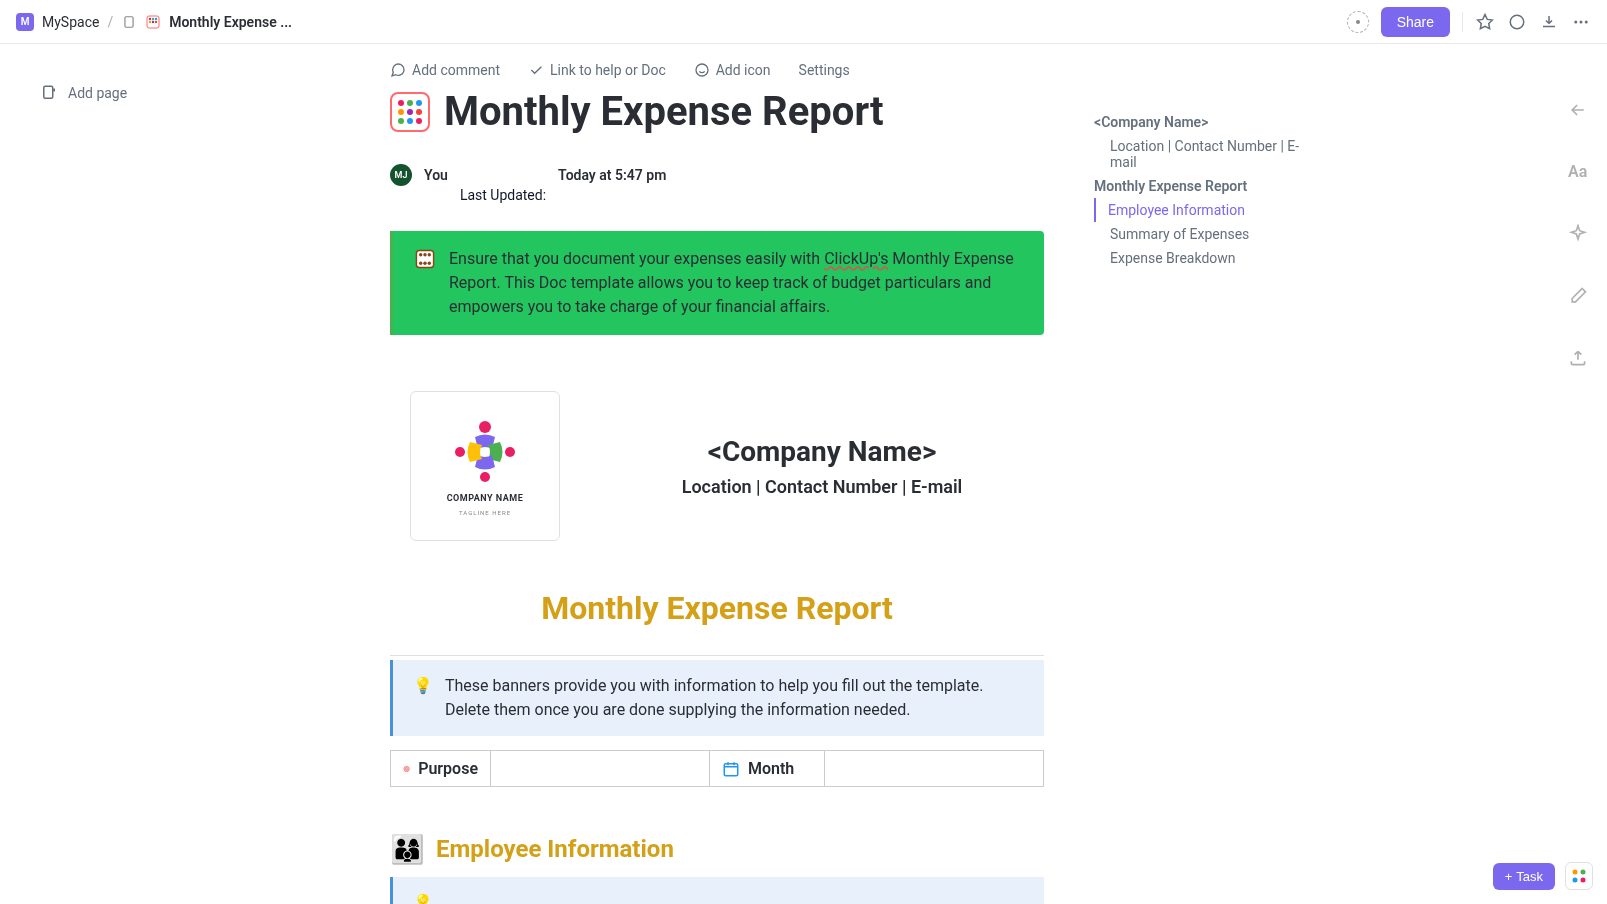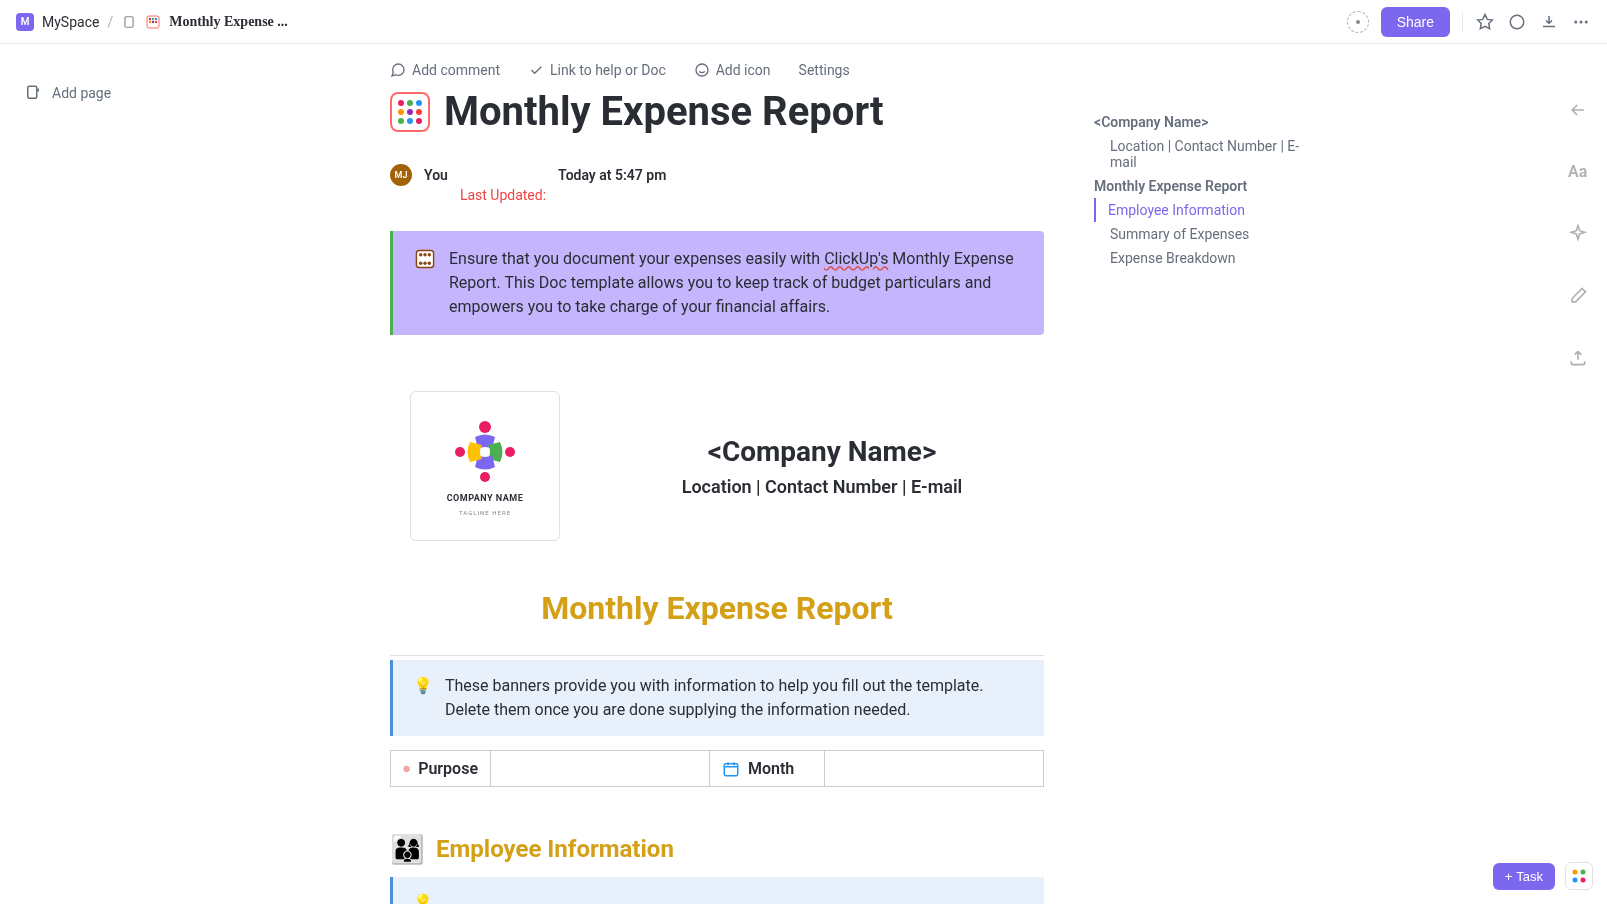--- a/index.html
+++ b/index.html
@@ -4,51 +4,51 @@
 <style>
 * { margin: 0; padding: 0; box-sizing: border-box; }
 body { font-family: -apple-system, BlinkMacSystemFont, 'Segoe UI', Roboto, sans-serif; background: #fff; color: #2a2e34; width: 1607px; height: 904px; overflow: hidden; }
 
 
 .topbar { height: 44px; border-bottom: 1px solid #e8e8e8; display: flex; align-items: center; padding: 0 16px; justify-content: space-between; }
 .breadcrumb { display: flex; align-items: center; gap: 8px; font-size: 14px; color: #2a2e34; }
 .workspace-badge { width: 18px; height: 18px; background: #7b68ee; border-radius: 4px; display: flex; align-items: center; justify-content: center; color: #fff; font-size: 10px; font-weight: 600; }
 .breadcrumb-sep { color: #b0b0b0; }
 .doc-icon-small { width: 16px; height: 16px; display: inline-flex; align-items: center; justify-content: center; }
-.breadcrumb-title { font-weight: 600; font-family: Liberation Serif, serif; }
+.breadcrumb-title { font-weight: 600; }
 .topbar-right { display: flex; align-items: center; gap: 12px; }
 .share-btn { background: #7b68ee; color: #fff; border: none; padding: 7px 16px; border-radius: 6px; font-size: 14px; font-weight: 500; cursor: pointer; }
 .topbar-icon { width: 20px; height: 20px; color: #656f7d; cursor: pointer; display: flex; align-items: center; justify-content: center; }
 .divider-v { width: 1px; height: 20px; background: #e8e8e8; }
 .dashed-circle { width: 22px; height: 22px; border: 1px dashed #b0b0b0; border-radius: 50%; display:flex; align-items:center; justify-content:center; }
 
 
-.sidebar-left { position: absolute; top: 44px; left: 0; width: 240px; padding: 32px 16px; }
+.sidebar-left { position: absolute; top: 44px; left: 16px; width: 240px; padding: 32px 16px; }
 .add-page { display: flex; align-items: center; gap: 10px; color: #656f7d; font-size: 14px; cursor: pointer; padding: 8px; }
 .add-page-icon { width: 18px; height: 18px; }
 
 
 .main { position: absolute; top: 44px; left: 390px; width: 654px; padding-top: 18px; }
 .toolbar { display: flex; gap: 28px; align-items: center; color: #656f7d; font-size: 14px; margin-bottom: 10px; }
 .toolbar-item { display: flex; align-items: center; gap: 6px; cursor: pointer; }
 .toolbar-icon { width: 16px; height: 16px; }
 
 .title-row { display: flex; align-items: center; gap: 14px; margin-bottom: 12px; }
 .doc-icon-big { width: 40px; height: 40px; background: #fff; border: 2px solid #ff6b6b; border-radius: 8px; display: flex; flex-direction: column; justify-content: center; align-items: center; gap: 3px; padding: 4px; }
 .abacus-row { display: flex; gap: 3px; }
 .abacus-dot { width: 6px; height: 6px; border-radius: 50%; }
 .page-title { font-size: 40px; font-weight: 700; color: #2a2e34; }
 
 .meta-row { display: flex; align-items: center; gap: 12px; font-size: 14px; margin-bottom: 28px; }
-.avatar { width: 22px; height: 22px; border-radius: 50%; background: #a16207; color: #fff; font-size: 9px; font-weight: 600; display: flex; align-items: center; justify-content: center; }
+.avatar { width: 22px; height: 22px; border-radius: 50%; background: #14532d; color: #fff; font-size: 9px; font-weight: 600; display: flex; align-items: center; justify-content: center; }
 .author { font-weight: 600; }
-.updated-label { color: #ef4444; margin-top: 40px; }
+.updated-label { color: #0f172a; margin-top: 40px; }
 .updated-time { font-weight: 600; }
 
-.callout { border-left: 3px solid #4caf50; background: #c4b5fd; padding: 16px 22px; border-radius: 0 4px 4px 0; font-size: 16px; line-height: 1.5; color: #2a2e34; display: flex; gap: 14px; }
+.callout { border-left: 3px solid #4caf50; background: #22c55e; padding: 16px 22px; border-radius: 0 4px 4px 0; font-size: 16px; line-height: 1.5; color: #2a2e34; display: flex; gap: 14px; }
 .callout-icon { flex-shrink: 0; width: 20px; height: 20px; margin-top: 2px; }
 .callout a { color: #2a2e34; text-decoration: underline wavy #d9534f; }
 
 .company-block { display: flex; align-items: center; gap: 40px; margin: 56px 0 48px 20px; }
 .logo-box { width: 150px; height: 150px; border: 1px solid #e0e0e0; border-radius: 6px; display: flex; flex-direction: column; align-items: center; justify-content: center; gap: 6px; }
 .logo-shape { width: 70px; height: 70px; position: relative; }
 .logo-text-1 { font-size: 9px; font-weight: 700; letter-spacing: 0.5px; }
 .logo-text-2 { font-size: 6px; color: #888; letter-spacing: 1px; }
 .company-text { text-align: center; flex: 1; }
 .company-name { font-size: 28px; font-weight: 700; margin-bottom: 8px; }

